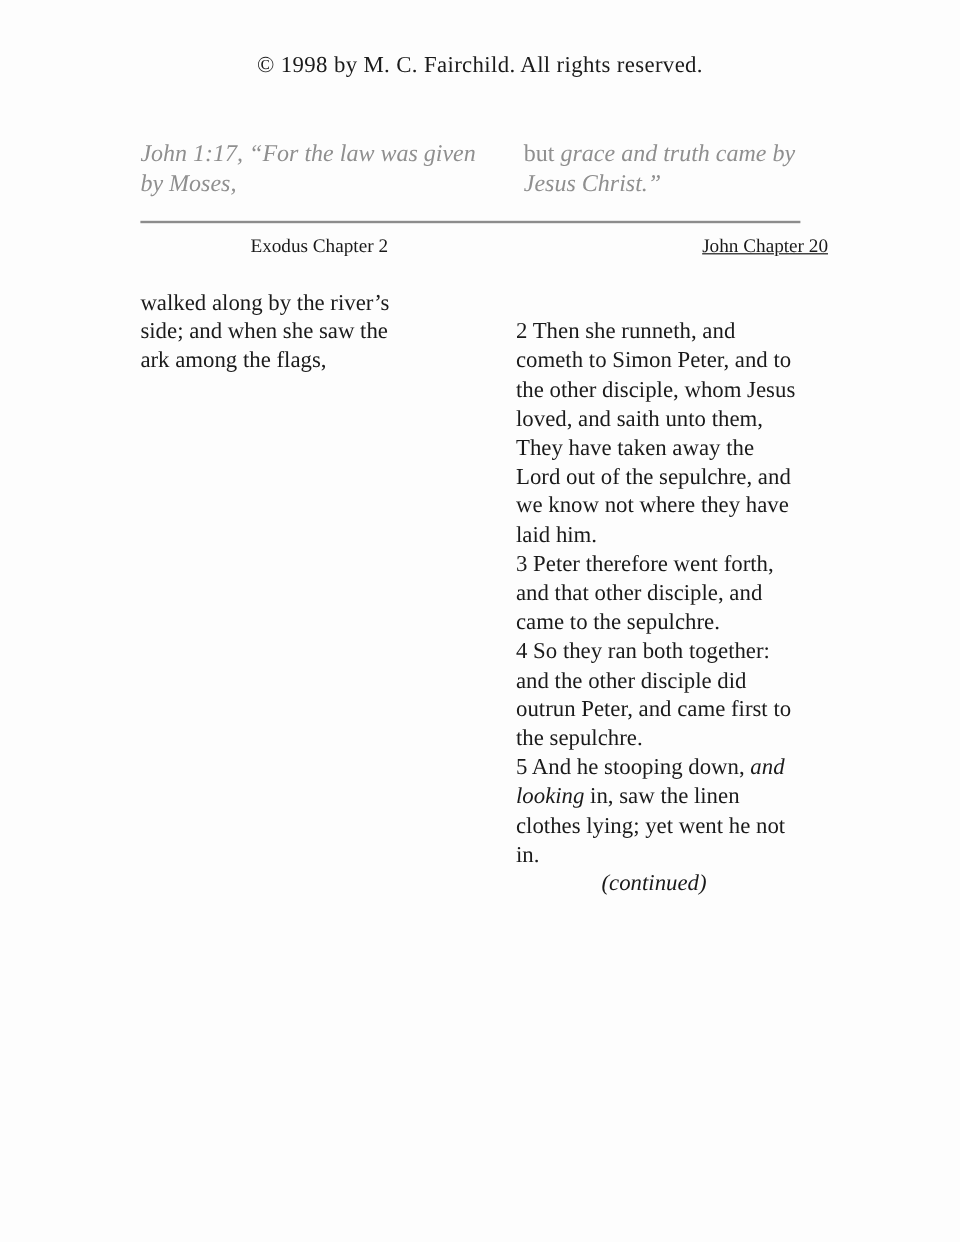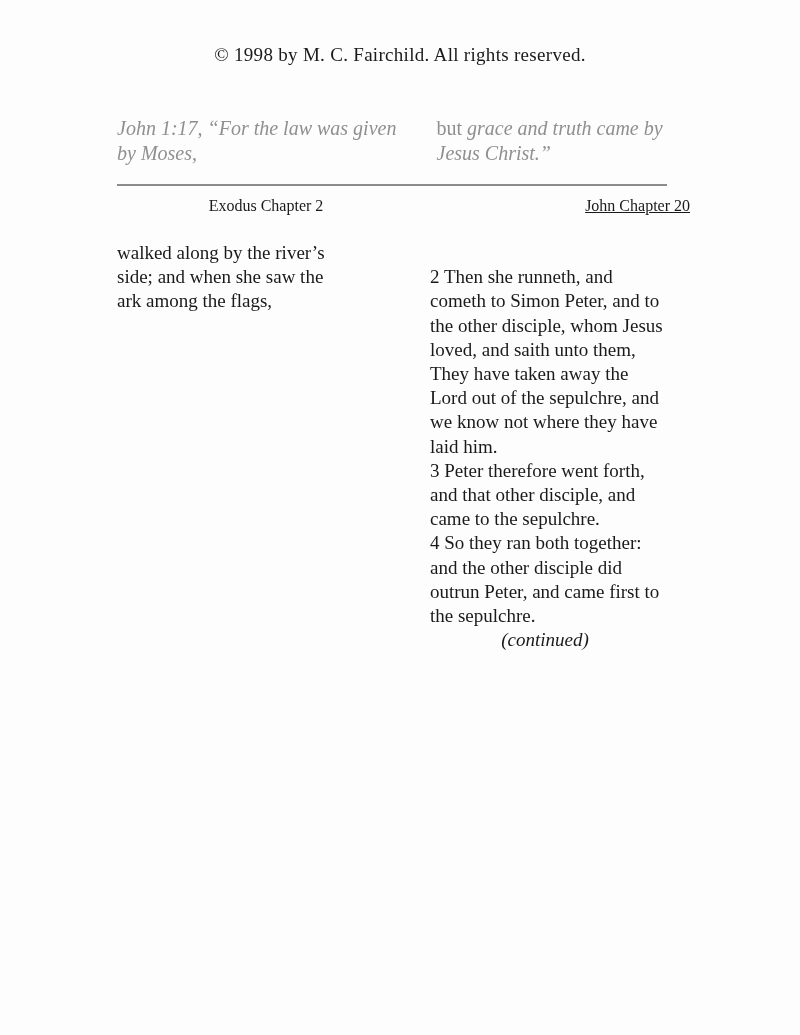--- a/index.html
+++ b/index.html
@@ -108,18 +108,22 @@
 Lord out of the sepulchre, and
 we know not where they have
 laid him.
 3 Peter therefore went forth,
 and that other disciple, and
 came to the sepulchre.
 4 So they ran both together:
 and the other disciple did
 outrun Peter, and came first to
 the sepulchre.</p>
+      <p><span>5 And he stooping down, </span><span class="it">and
+looking</span><span> in, saw the linen
+clothes lying; yet went he not
+in.</span></p>
       <p class="continued">(continued)</p>
     </div>
 
   </div>
 
 </div>
 
 </body></html>

